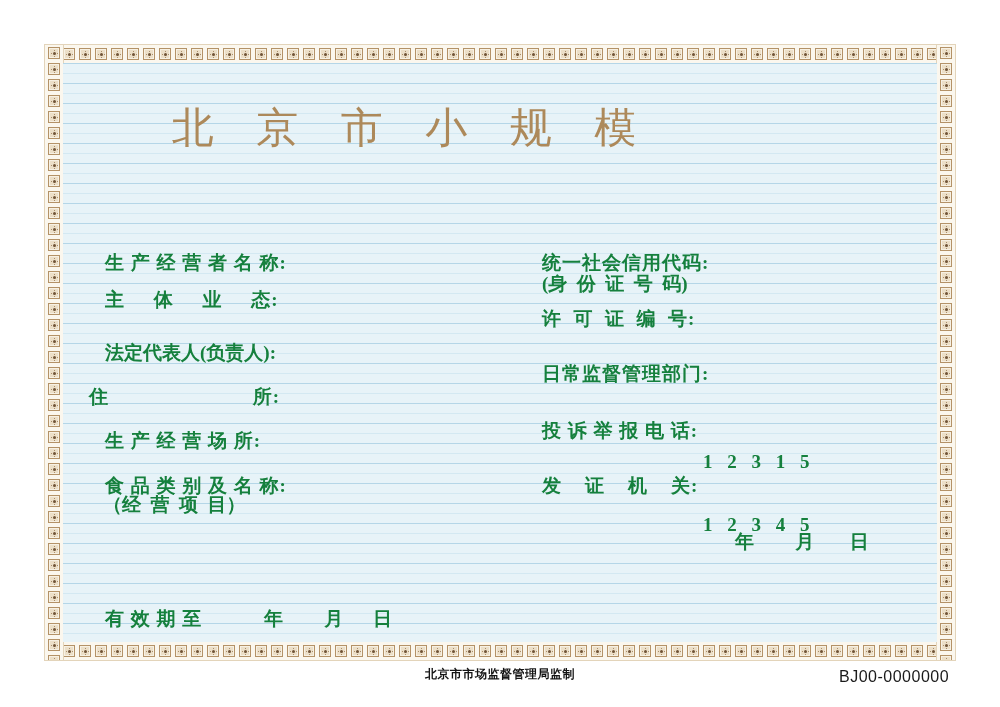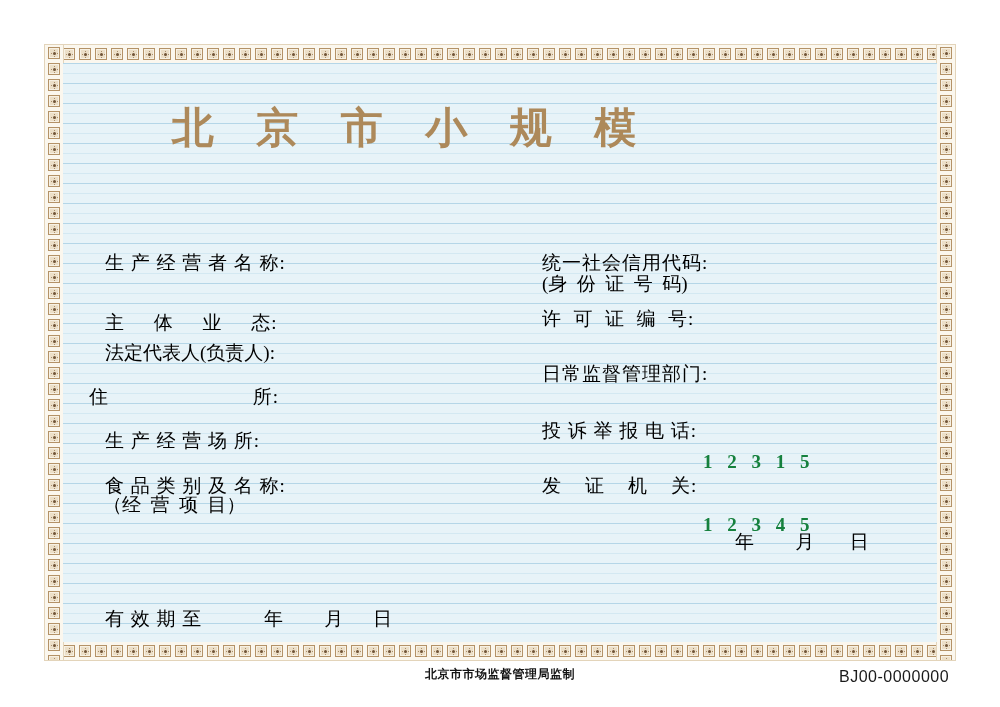--- a/index.html
+++ b/index.html
@@ -33,27 +33,27 @@
   .panel{
     position:absolute;left:63px;top:63px;width:874px;height:579px;
     background-color:#e7f3f8;
     background-image:repeating-linear-gradient(to bottom,
       rgba(130,185,215,0.50) 0 1px, transparent 1px 10px,
       rgba(140,195,220,0.22) 10px 11px, transparent 11px 20px);
   }
   
   .title{
     position:absolute;left:0;top:100px;width:808px;text-align:center;
-    color:#ad895a;font-weight:bold;font-size:42px;line-height:57px;
+    color:#ad895a;font-weight:normal;font-size:42px;line-height:57px;
   }
   .title .t-line{display:inline-block;letter-spacing:16px;margin-right:-16px;}
   
   .field{
-    position:absolute;white-space:pre;color:#000000;
-    font-weight:normal;font-size:19px;line-height:21px;letter-spacing:1px;
+    position:absolute;white-space:pre;color:#15803d;
+    font-weight:bold;font-size:19px;line-height:21px;letter-spacing:1px;
   }
   .phone-numbers{
     position:absolute;left:703px;top:409px;white-space:pre;color:#15803d;
     font-weight:bold;font-size:19px;line-height:21px;letter-spacing:5px;
   }
   
   .footer-issuer{
     position:absolute;left:50%;top:666px;transform:translateX(-50%);
     font-weight:bold;font-size:12px;color:#141414;letter-spacing:0.5px;white-space:pre;
   }
@@ -267,21 +267,21 @@
     <div class="tile"></div>
   </div>
 
 <div class="panel"></div>
 
 <div class="title">
   <div><span class="t-line">北 京 市 小 规 模</span></div>
 </div>
 
 <div class="field" style="left:105px;top:252px;">生 产 经 营 者 名 称:</div>
-<div class="field" style="left:105px;top:312px;">主     体     业     态:</div>
+<div class="field" style="left:105px;top:289px;">主     体     业     态:</div>
 <div class="field" style="left:105px;top:342px;letter-spacing:0;">法定代表人(负责人):</div>
 <div class="field" style="left:89px;top:386px;">住                         所:</div>
 <div class="field" style="left:105px;top:430px;">生 产 经 营 场 所:</div>
 <div class="field" style="left:105px;top:475px;">食 品 类 别 及 名 称:</div>
 <div class="field" style="left:103px;top:494px;letter-spacing:0;">（经  营  项  目）</div>
 
 <div class="field" style="left:542px;top:252px;">统一社会信用代码:</div>
 <div class="field" style="left:542px;top:273px;letter-spacing:0;">(身  份  证  号  码)</div>
 <div class="field" style="left:542px;top:308px;">许  可  证  编  号:</div>
 <div class="field" style="left:542px;top:363px;">日常监督管理部门:</div>

